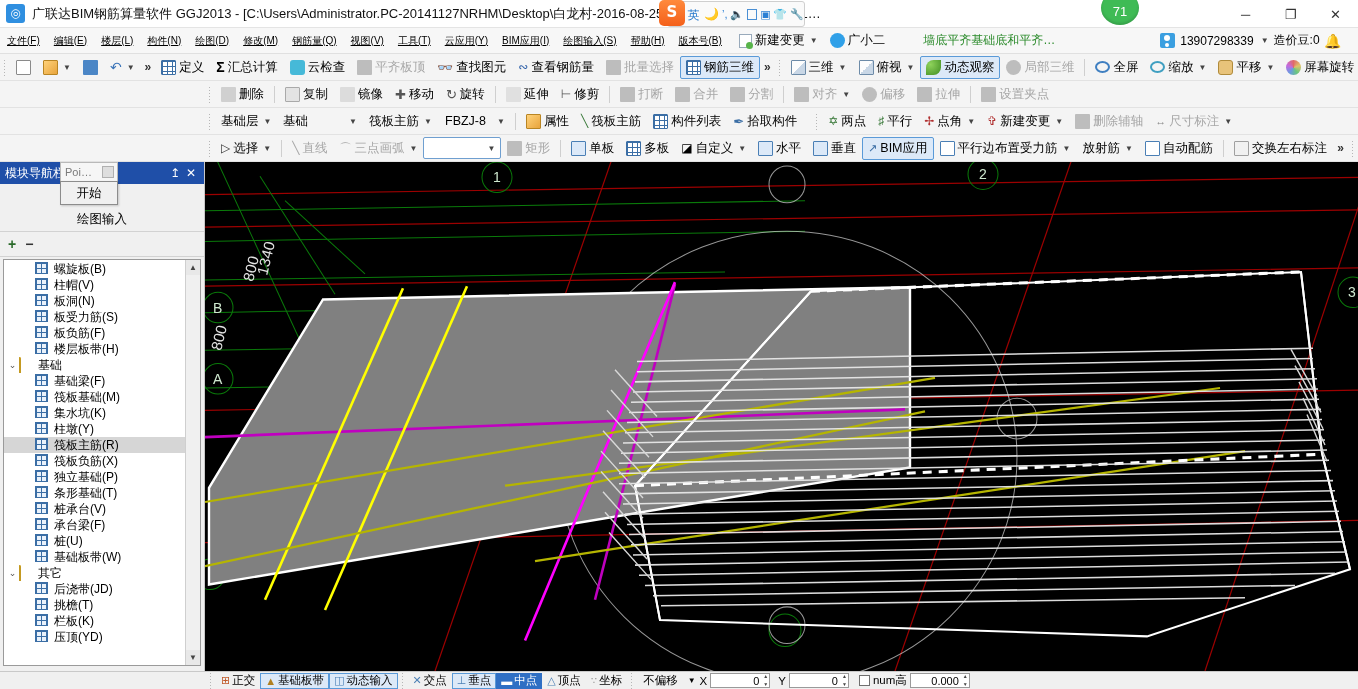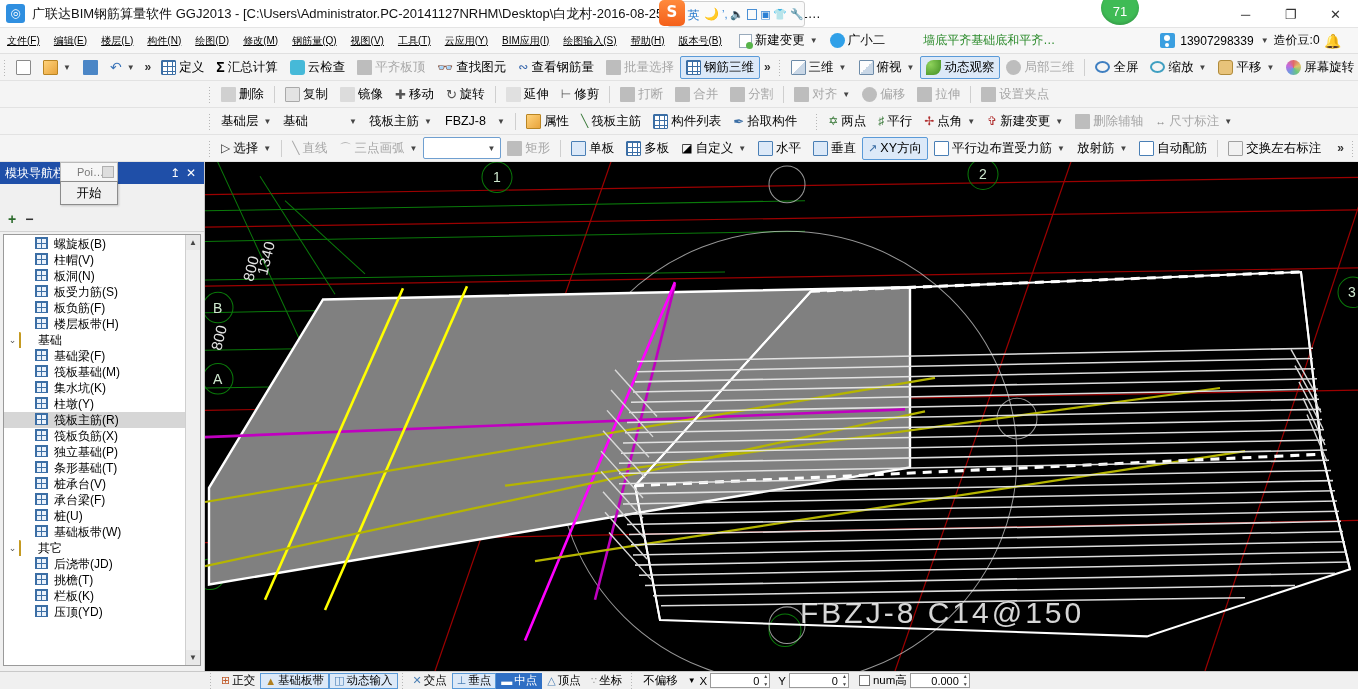--- a/index.html
+++ b/index.html
@@ -124,21 +124,21 @@
   .tscroll{ width:15px; flex:0 0 15px; background:#f0f0f0; border-left:1px solid #cfcfcf;
             display:flex; flex-direction:column; justify-content:space-between;}
   .tscroll .ar{ height:15px; background:#e8e8e8; text-align:center; font-size:8px; line-height:15px; color:#444;}
   .bottombtn{ height:25px; display:flex;align-items:center;justify-content:center; font-size:12.5px;
               border-top:1px solid #d2d2d2; background:#f0f0f0; flex:0 0 25px;}
 
   
   .poi{
     position:absolute; left:60px; top:0px; width:58px; height:19px; background:#f6f6f6;
     border:1px solid #b9b9b9; border-bottom:none; z-index:30; font-size:11px; color:#7a7a7a;
-    display:flex; align-items:center; padding-left:16px;
+    display:flex; align-items:center; padding-left:4px;
   }
   .poi .gb{ position:absolute; right:3px; top:3px; width:12px;height:12px;background:#dedede;border:1px solid #b0b0b0;}
   .poi-menu{
     position:absolute; left:60px; top:19px; width:58px; height:24px; background:#f0f0f0;
     border:1px solid #8c8c8c; z-index:31; display:flex; align-items:center; justify-content:center;
     font-size:12.5px; box-shadow:1px 1px 2px rgba(0,0,0,.18);
   }
 
   
   .viewport{ flex:1 1 auto; background:#000; position:relative; overflow:hidden;}
@@ -499,21 +499,21 @@
     <div class="tbitem">
         <span class="g" style="background:#dce9f8;border:1px solid #4a7fb5;"></span>
         <span>水平</span>
       </div>
     <div class="tbitem">
         <span class="g" style="background:#dce9f8;border:1px solid #4a7fb5;"></span>
         <span>垂直</span>
       </div>
     <div class="tbitem sel">
         <span style="color:#3b6ea5;font-size:11px;">↗</span>
-        <span>XY方向</span>
+        <span>BIM应用</span>
       </div>
     <div class="tbitem">
         <span class="g txtsq"></span>
         <span>平行边布置受力筋</span>
         <span class="caret">▼</span>
       </div>
     <div class="tbitem">
         <span>放射筋</span>
         <span class="caret">▼</span>
       </div>
@@ -543,20 +543,23 @@
 
       <div class="poi">
         <span>Poi…</span>
         <span class="gb"></span>
       </div>
       <div class="poi-menu">
         <span>开始</span>
       </div>
 
       <div class="navbtn" style="visibility:hidden;flex:0 0 23px;"></div>
+      <div class="navbtn">
+        <span>绘图输入</span>
+      </div>
 
       <div class="tree-tools">
         <span class="plusmin">+</span>
         <span class="plusmin m">−</span>
       </div>
 
       <div class="tree-wrap">
         <div class="tree" id="tree">
             <div class="tnode">
               <span class="exp"></span>
@@ -840,21 +843,20 @@
           <line x1="1102" y1="248" x2="1122" y2="294"></line>
         </g>
 
         <g fill="#e4e4e4" font-size="15" font-family="Liberation Sans">
           <text x="48" y="118" transform="rotate(-76 48 118)">800</text>
           <text x="62" y="112" transform="rotate(-76 62 112)">1340</text>
           <text x="16" y="186" transform="rotate(-76 16 186)">800</text>
         </g>
       </svg>
 
-      <div class="rebar-label">FBZJ-8 C14@150</div>
 
     </div>
   </div>
 
   <div class="statusbar">
     <span class="sb-left-strip"></span>
     <span class="grip"></span>
     <div class="si">
         <span style="color:#c05a2a;font-size:11px;">⊞</span>
         <span>正交</span>

